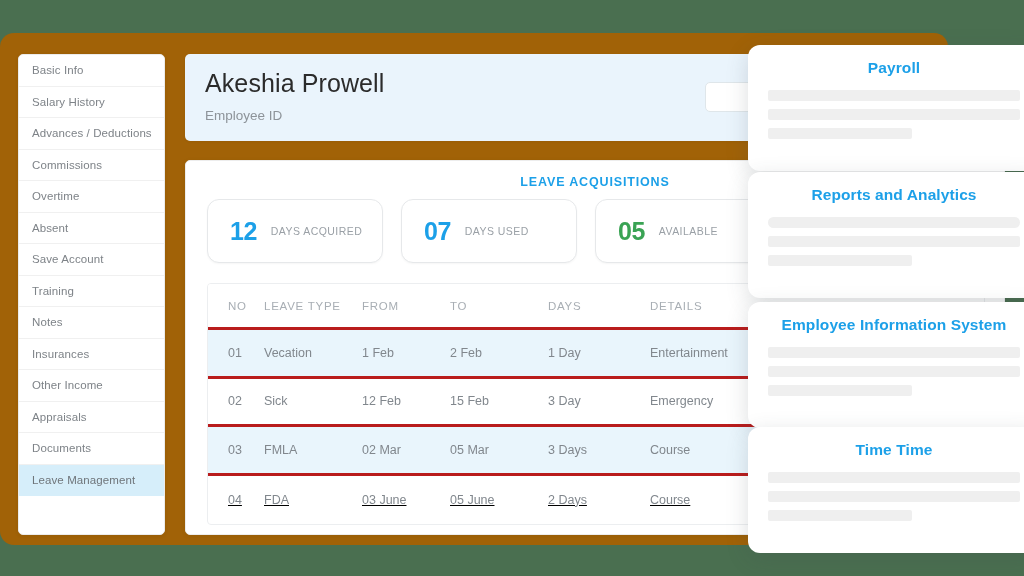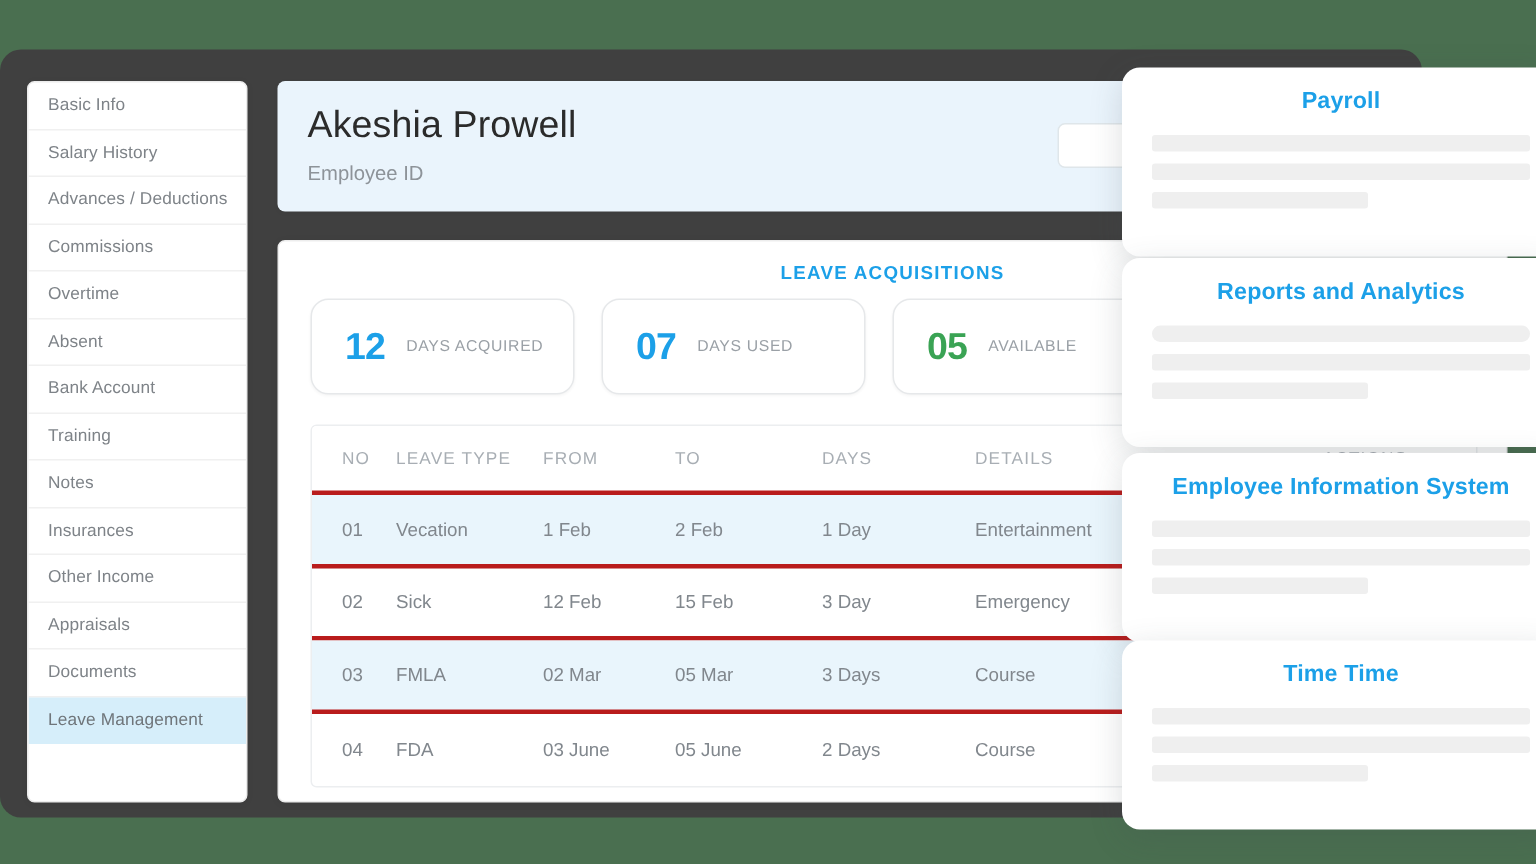--- a/index.html
+++ b/index.html
@@ -9,21 +9,21 @@
     font-family:"Liberation Sans", sans-serif;
     -webkit-font-smoothing:antialiased;
   }
 
   #stage { position:relative; width:1024px; height:576px; }
 
   
   .app-panel {
     position:absolute; left:0px; top:33px;
     width:948px; height:512px;
-    background:#404040;
+    background:#a16207;
     border-radius:14px;
   }
 
   
   .sidebar {
     position:absolute; left:18px; top:21px;
     width:147px; height:481px;
     background:#ffffff;
     border:1px solid #ececec;
     border-radius:5px;
@@ -118,21 +118,21 @@
   
   .table {
     position:absolute; left:21px; top:122px;
     width:778px;
     border:1px solid #eceef0;
     border-radius:4px;
     overflow:hidden;
     background:#fff;
   }
   .trow { display:flex; align-items:center; height:48.5px; border-bottom:3px solid #b91c1c; }
-  .trow:last-child { border-bottom:none; }
+  .trow:last-child { border-bottom:none;text-decoration:underline; }
   .thead { height:46px; background:#ffffff; }
   .thead .cell { font-size:11.5px; color:#a8aeb4; letter-spacing:.75px; }
   .trow.alt { background:#e9f5fc; }
   .cell { font-size:12.5px; color:#81878d; white-space:nowrap; overflow:hidden; }
   .c-no      { width:56px;  padding-left:20px; }
   .c-type    { width:98px; }
   .c-from    { width:88px; }
   .c-to      { width:98px; }
   .c-days    { width:102px; }
   .c-details { width:190px; }
@@ -182,21 +182,21 @@
       <div class="side-item">
           <span>Commissions</span>
         </div>
       <div class="side-item">
           <span>Overtime</span>
         </div>
       <div class="side-item">
           <span>Absent</span>
         </div>
       <div class="side-item">
-          <span>Bank Account</span>
+          <span>Save Account</span>
         </div>
       <div class="side-item">
           <span>Training</span>
         </div>
       <div class="side-item">
           <span>Notes</span>
         </div>
       <div class="side-item">
           <span>Insurances</span>
         </div>

